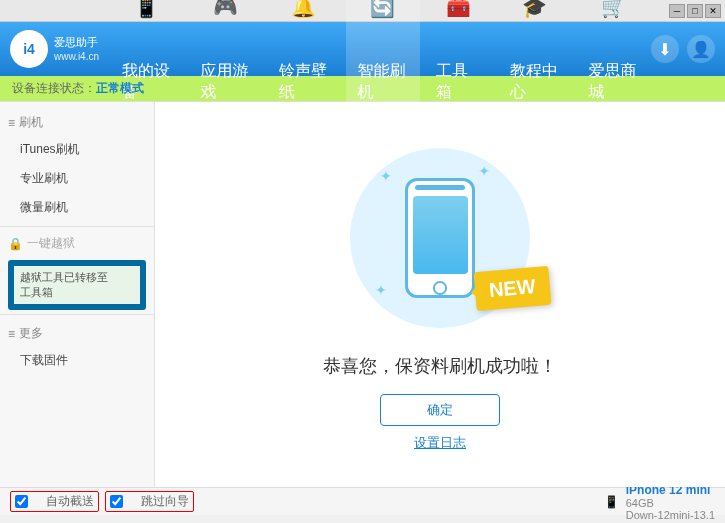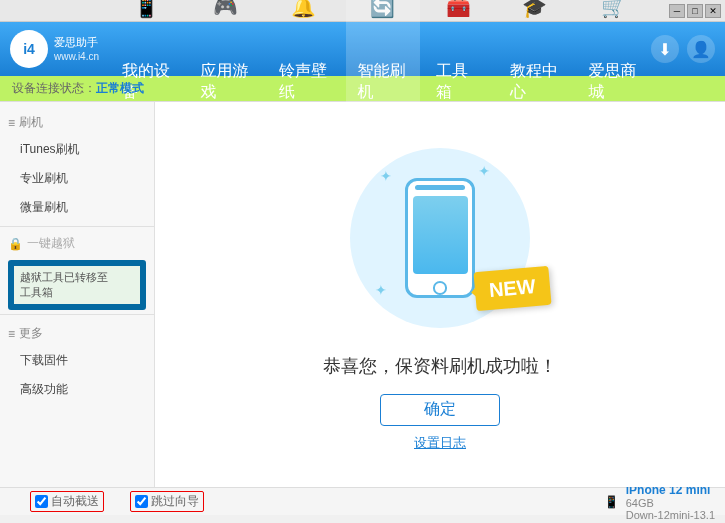--- a/index.html
+++ b/index.html
@@ -216,21 +216,21 @@
       margin-bottom: 16px;
     }
 
     
     .confirm-btn {
       width: 120px; height: 32px;
       background: white;
       border: 1px solid #1a7fd4;
       border-radius: 4px;
       color: #1a7fd4;
-      font-size: 16px;
+      font-size: 13px;
       cursor: pointer;
       display: flex; align-items: center; justify-content: center;
       margin-bottom: 8px;
     }
 
     .set-homepage-link {
       color: #1a7fd4;
       font-size: 13px;
       cursor: pointer;
       text-decoration: underline;
@@ -246,25 +246,24 @@
       padding: 0 10px;
       font-size: 12px;
       color: #666;
       gap: 8px;
     }
     .bottom-checkbox-area {
       display: flex; align-items: center; gap: 6px;
       flex: 1;
     }
     .checkbox-item {
-      display: flex; align-items: center; gap: 3px;
+      display: flex; align-items: center; gap: 18px;
       border: 1px solid #e00;
       padding: 1px 4px;
       border-radius: 2px;
-      margin-left: 20px;
     }
     .device-info {
       display: flex; align-items: center; gap: 6px;
     }
     .device-name { color: #1a7fd4; font-weight: bold; font-size: 12px; }
     .device-details { color: #888; font-size: 11px; }
 
     .sidebar-more-label {
       display: flex; align-items: center; gap: 4px;
       padding: 6px 10px 4px 8px;
@@ -363,23 +362,20 @@
 
     <div class="sidebar-divider"></div>
 
     <div class="sidebar-more-label">
       <span>≡</span>
       <span>更多</span>
     </div>
 
     <div class="sidebar-item">
       <span>下载固件</span>
-    </div>
-    <div class="sidebar-item">
-      <span>高级功能</span>
     </div>
   </div>
 
   <div class="content-area">
 
     <div class="phone-illustration">
       <div class="phone-circle">
 
         <span class="sparkle" style="top:20px; left:30px;">✦</span>
         <span class="sparkle" style="top:15px; right:40px;">✦</span>

